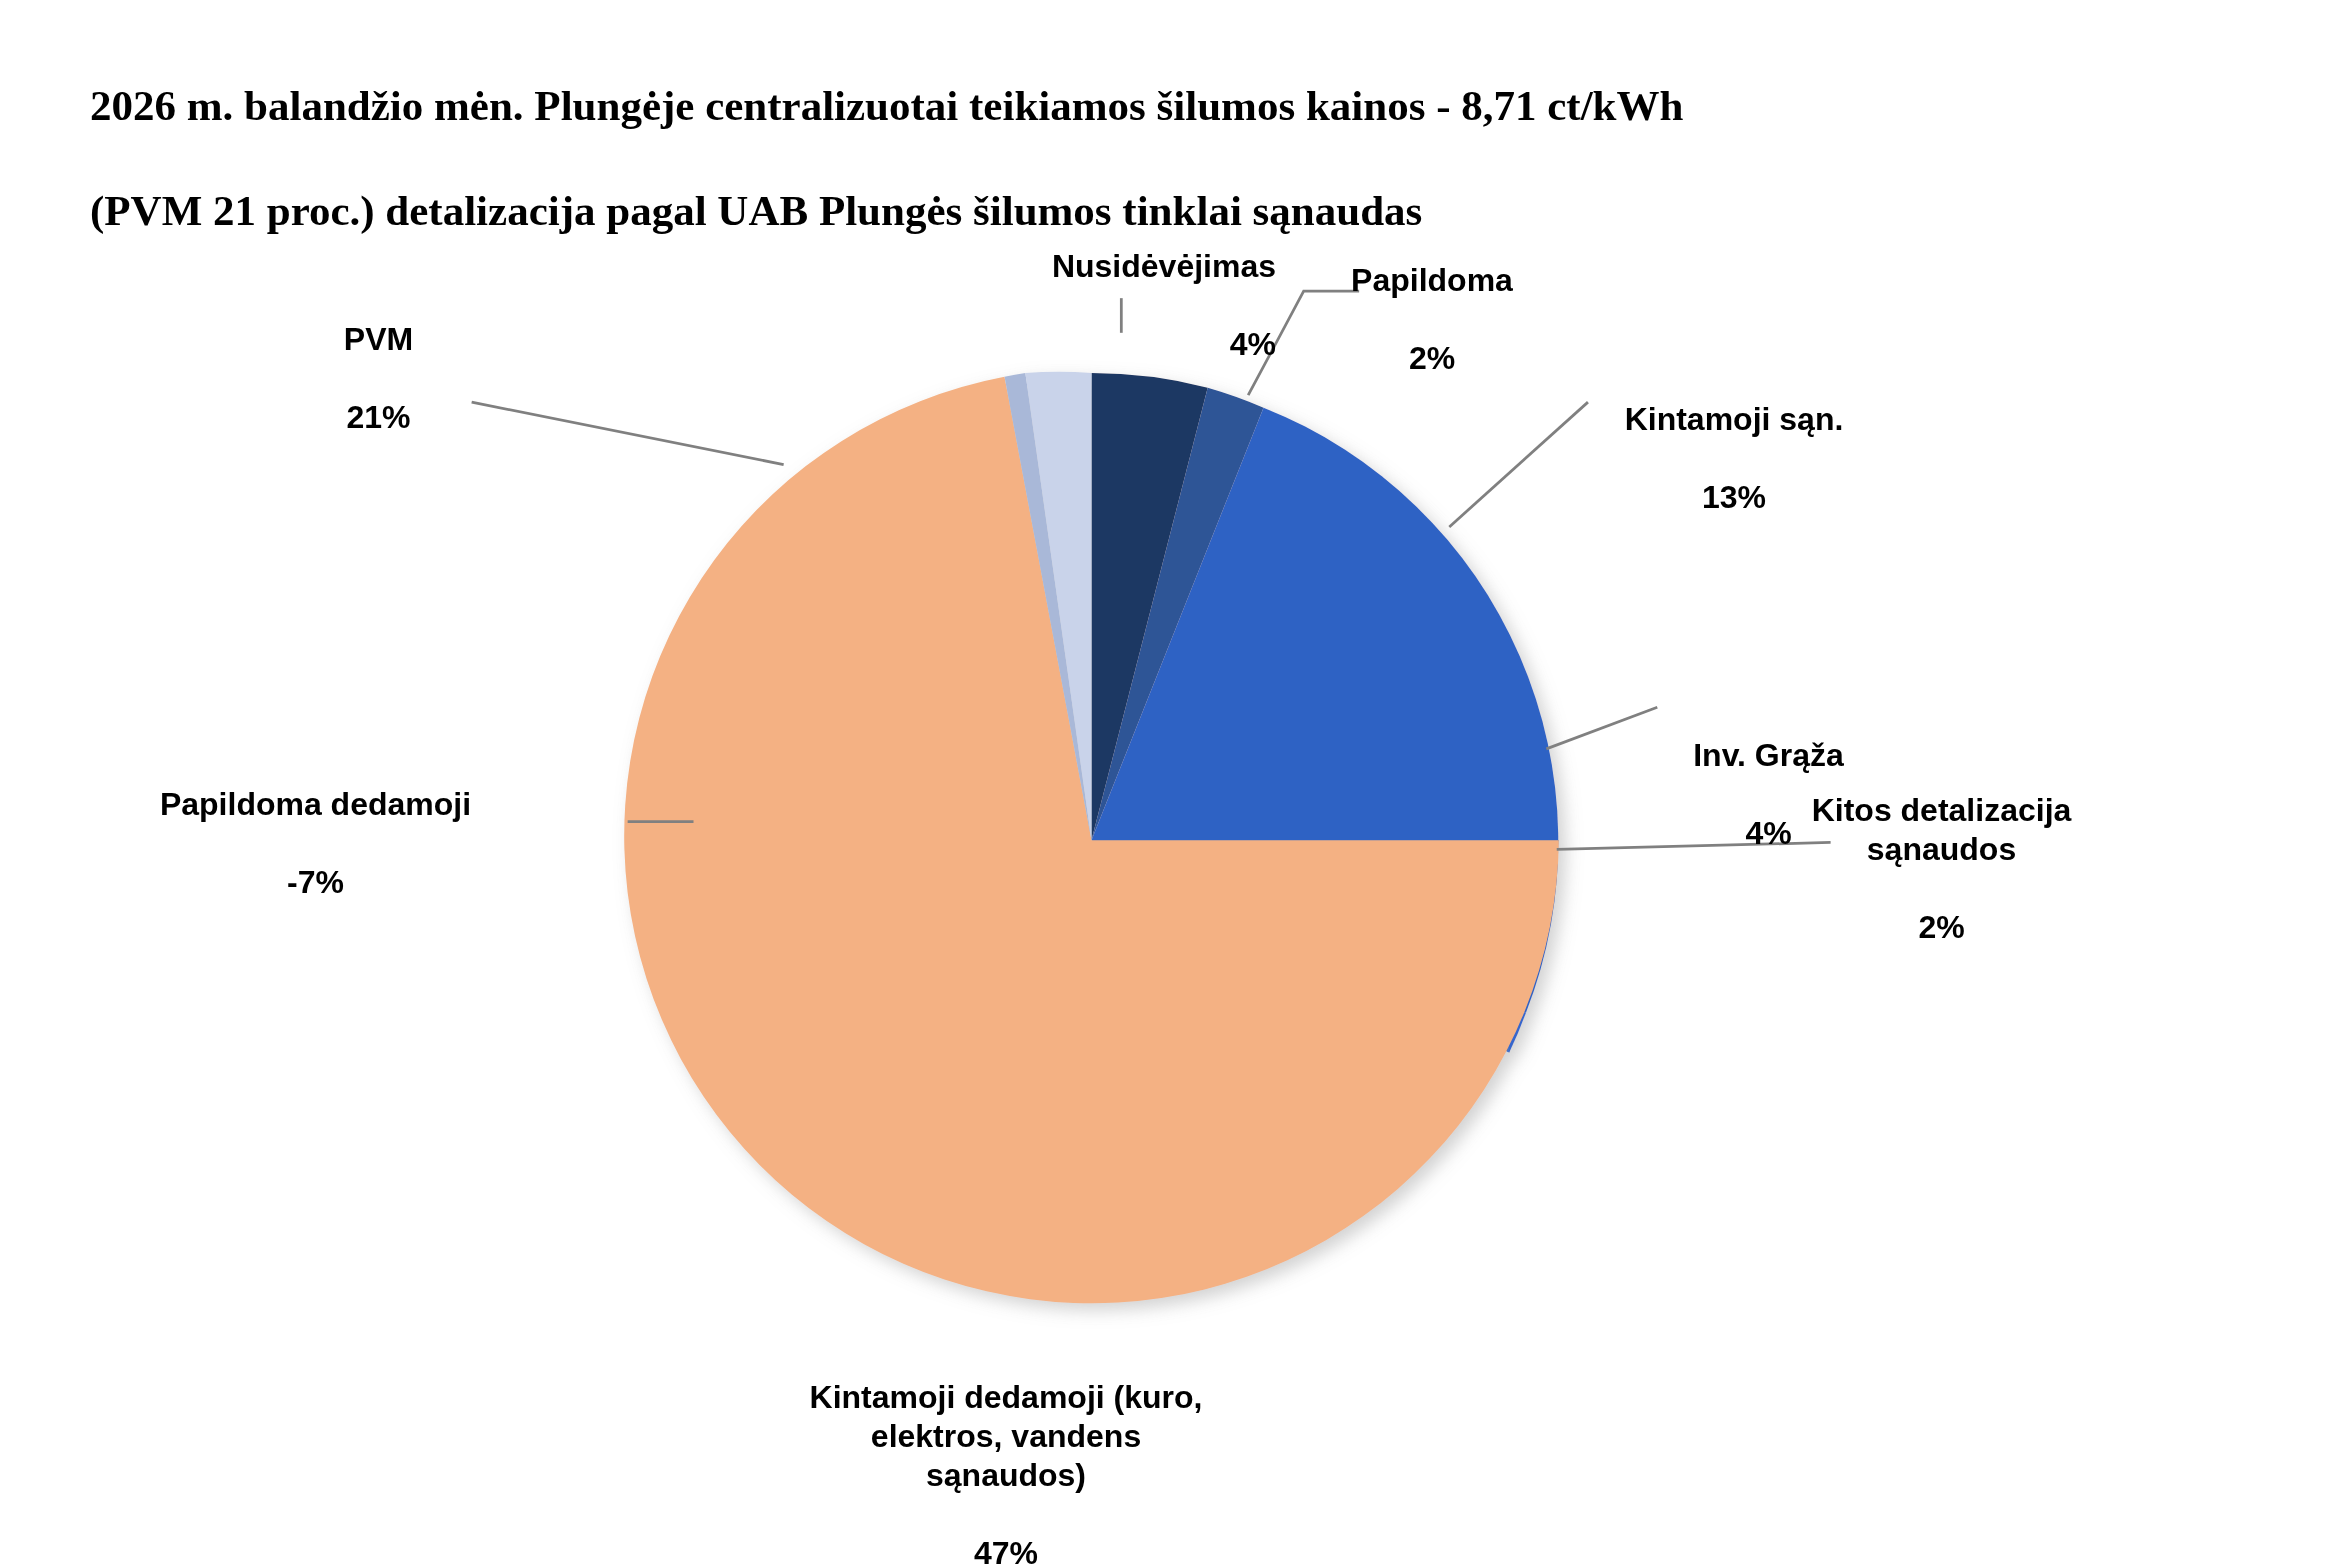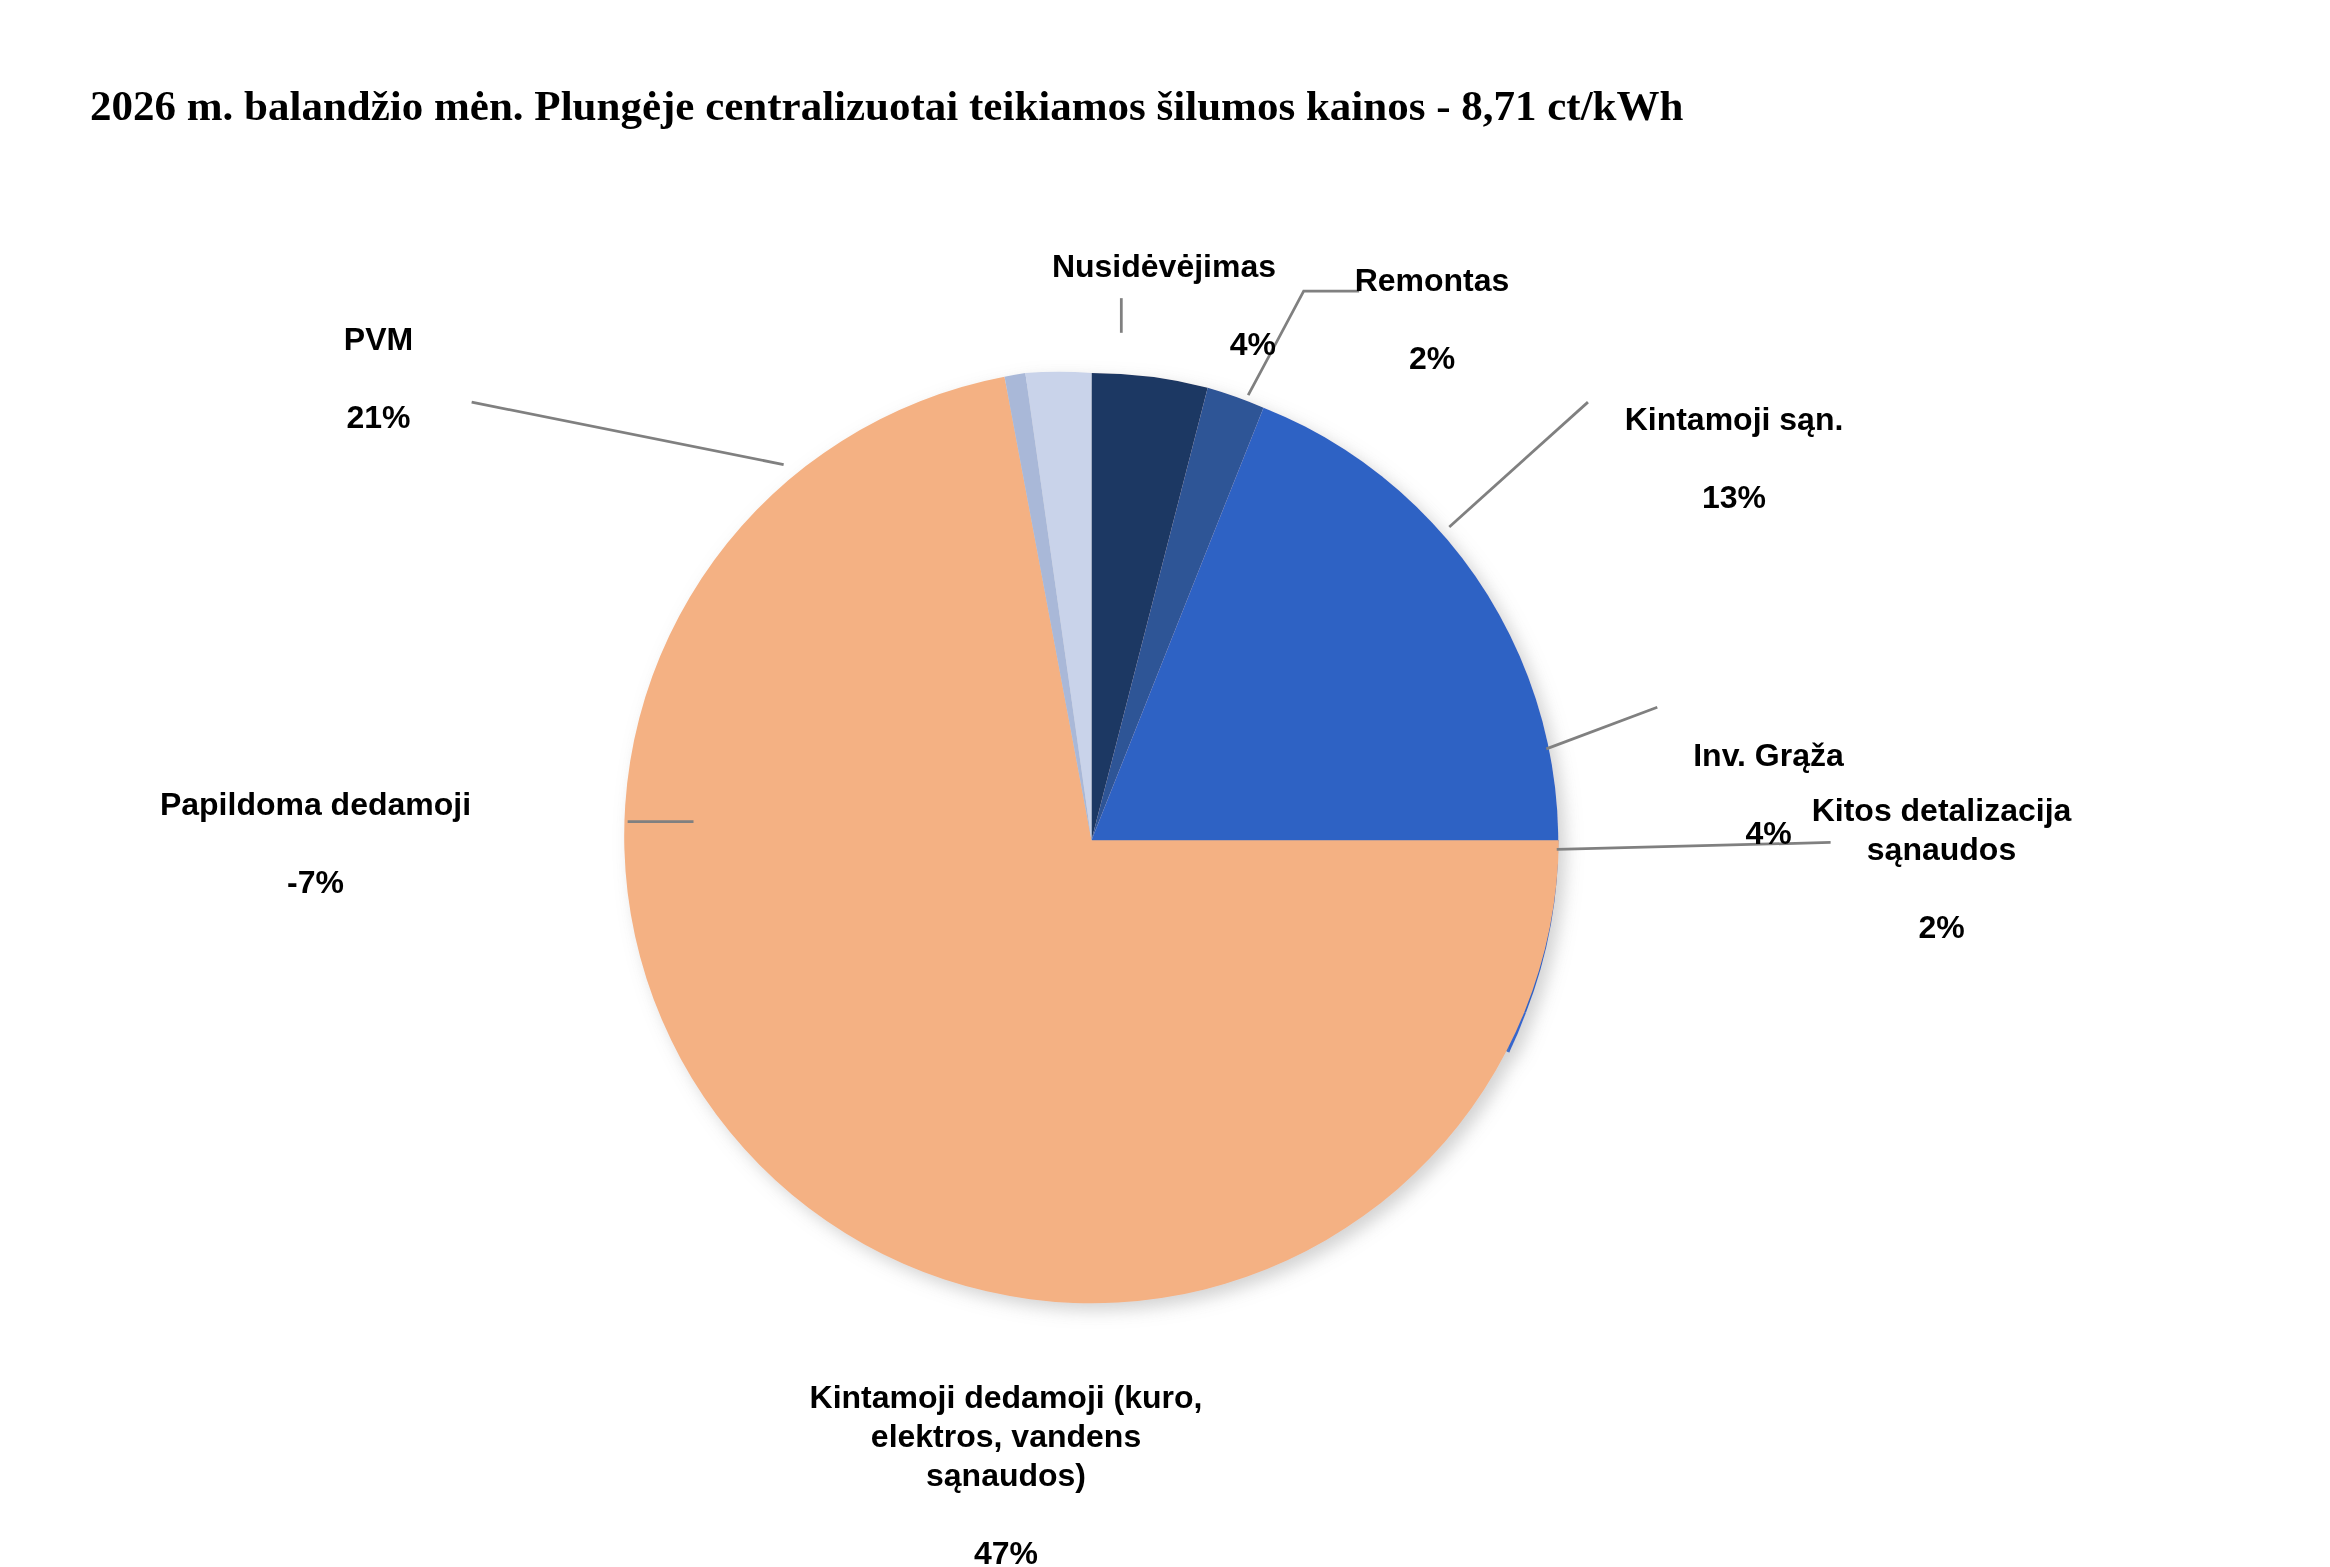--- a/index.html
+++ b/index.html
@@ -60,20 +60,21 @@
   .lbl-center { text-align: center; }
   .lbl-right { text-align: center; }
 </style>
 </head>
 <body>
 
 <div id="chart-root">
 
   <div id="chart-title">
     <span>2026 m. balandžio mėn. Plungėje centralizuotai teikiamos šilumos kainos - 8,71 ct/kWh</span><br>
+    <span>(PVM 21 proc.) detalizacija pagal UAB Plungės šilumos tinklai sąnaudas</span>
   </div>
 
   <div id="pie-area">
     <svg class="pie-svg" viewBox="0 0 3360 2260">
       <defs>
         <filter id="pieShadow" x="-20%" y="-20%" width="150%" height="150%">
           <feDropShadow dx="10" dy="10" stdDeviation="12" flood-color="#9a9a9a" flood-opacity="0.45"></feDropShadow>
         </filter>
       </defs>
 
@@ -106,21 +107,21 @@
         <path d="M 680 580 L 1130 670"></path>
       </g>
     </svg>
 
     <div class="callout-label lbl-center" style="left: 888px; top: 208px; width: 388px; text-align: right;">
       <div>Nusidėvėjimas</div>
       <div>4%</div>
     </div>
 
     <div class="callout-label lbl-center" style="left: 1269px; top: 222px; width: 326px;">
-      <div>Remontas</div>
+      <div>Papildoma</div>
       <div>2%</div>
     </div>
 
     <div class="callout-label lbl-center" style="left: 1540px; top: 361px; width: 388px;">
       <div>Kintamoji sąn.</div>
       <div>13%</div>
     </div>
 
     <div class="callout-label lbl-center" style="left: 1616px; top: 697px; width: 305px;">
       <div>Inv. Grąža</div>

